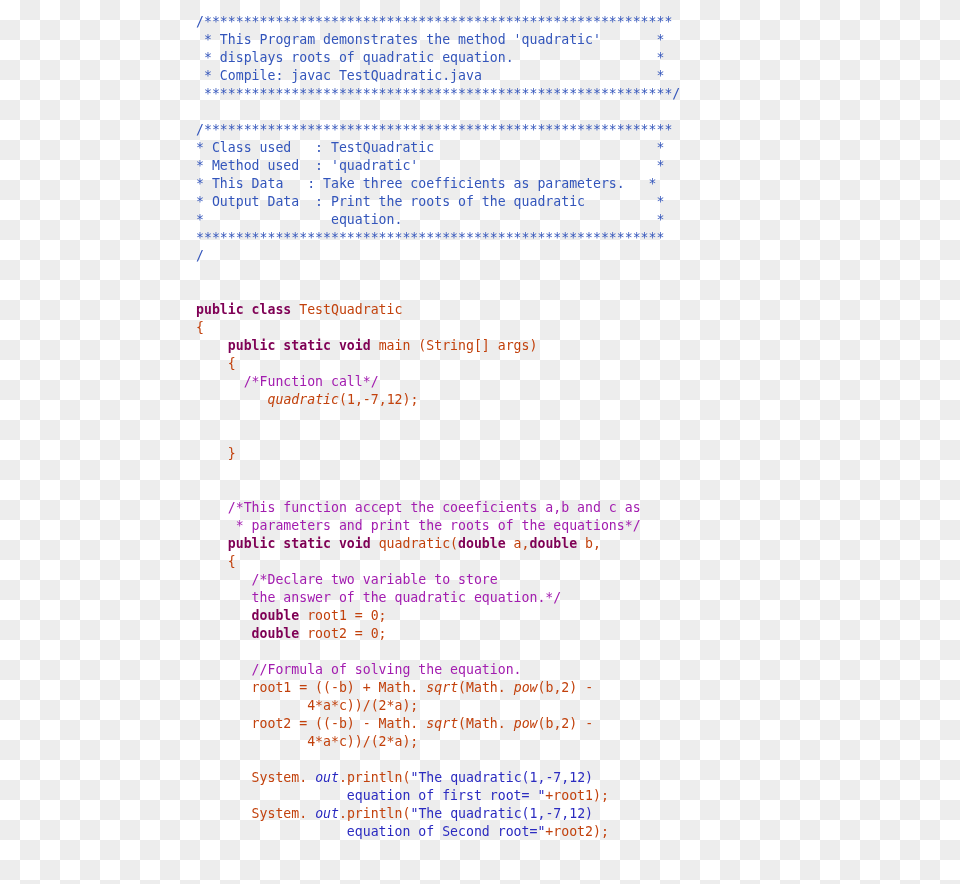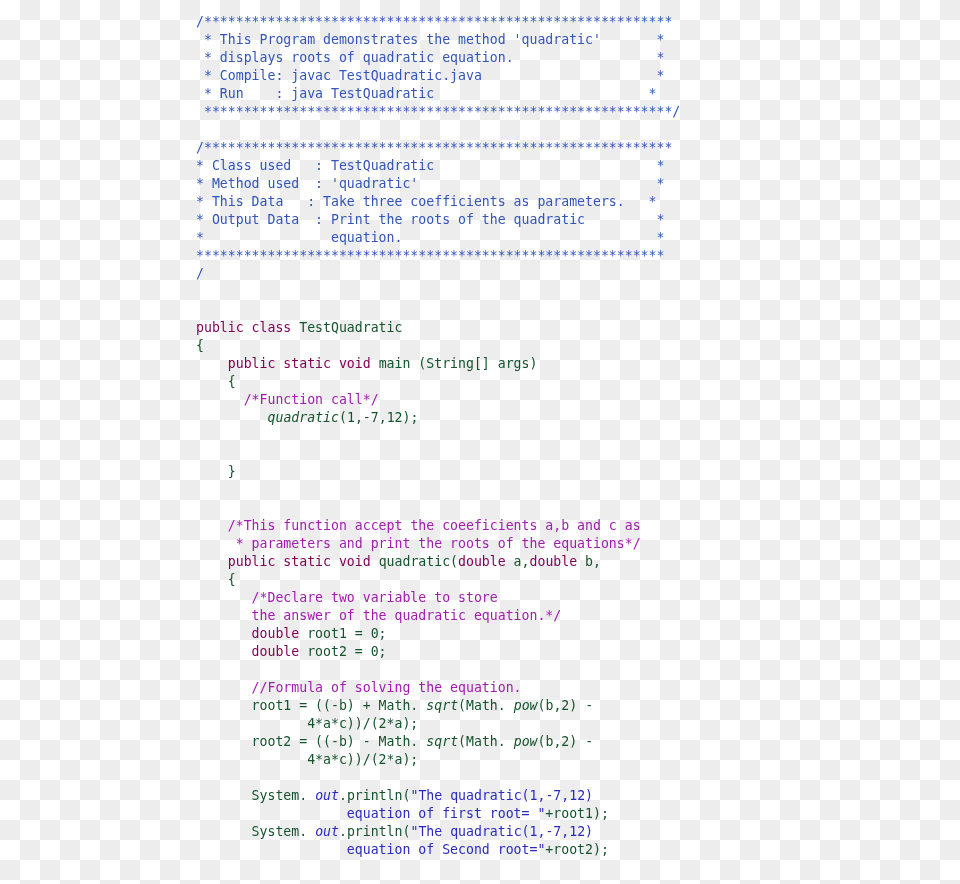--- a/index.html
+++ b/index.html
@@ -34,33 +34,32 @@
   .ln {
     display: block;
     height: 18px;
     white-space: pre;
   }
   .ln.blank { color: transparent; }
 
   
   .c-doc   { color: #3355bb; }              
   .c-cmt   { color: #a21caf; }              
-  .c-kw    { color: #7f0055; font-weight: normal; }  
-  .c-plain { color: #14532d; }
+  .c-kw    { color: #7f0055; font-weight: bold; }  
+  .c-plain { color: #c2410c; }
   .c-it    { font-style: italic; padding-left: 8px; }
   .c-str   { color: #2a2ac0; }              
 </style>
 </head>
 <body>
 
 <pre id="code-listing"><span class="ln"><span class="c-doc">/***********************************************************</span>
 </span><span class="ln"><span class="c-doc"> * This Program demonstrates the method 'quadratic'       *</span>
 </span><span class="ln"><span class="c-doc"> * displays roots of quadratic equation.                  *</span>
 </span><span class="ln"><span class="c-doc"> * Compile: javac TestQuadratic.java                      *</span>
-</span><span class="ln"><span class="c-doc"> * Run    : java TestQuadratic                           *</span>
 </span><span class="ln"><span class="c-doc"> ***********************************************************/</span>
 </span><span class="ln blank"><span class="c-plain"></span>
 </span><span class="ln"><span class="c-doc">/***********************************************************</span>
 </span><span class="ln"><span class="c-doc">* Class used   : TestQuadratic                            *</span>
 </span><span class="ln"><span class="c-doc">* Method used  : 'quadratic'                              *</span>
 </span><span class="ln"><span class="c-doc">* This Data   : Take three coefficients as parameters.   *</span>
 </span><span class="ln"><span class="c-doc">* Output Data  : Print the roots of the quadratic         *</span>
 </span><span class="ln"><span class="c-doc">*                equation.                                *</span>
 </span><span class="ln"><span class="c-doc">***********************************************************</span>
 </span><span class="ln"><span class="c-doc">/</span>

